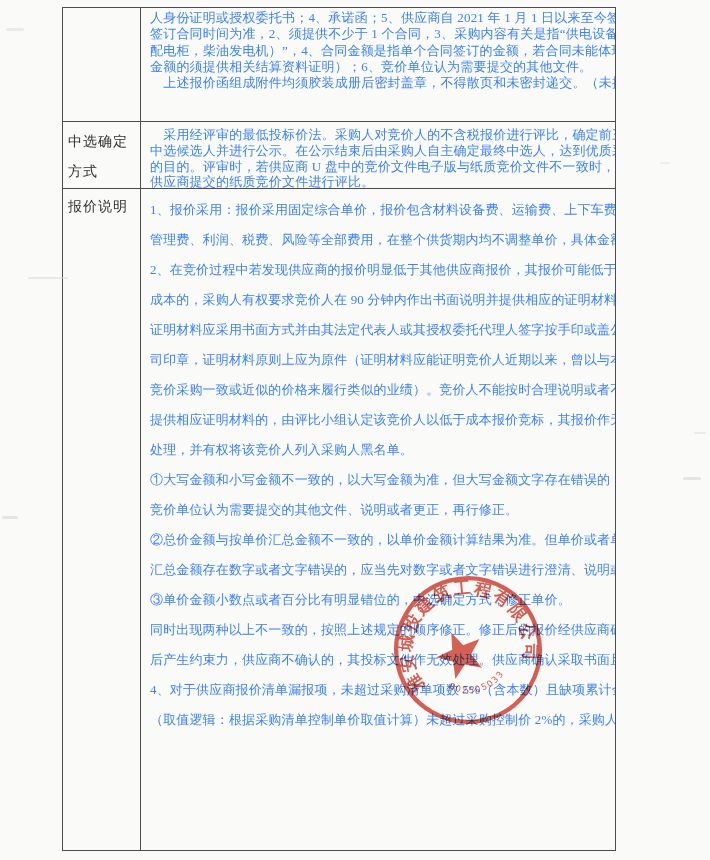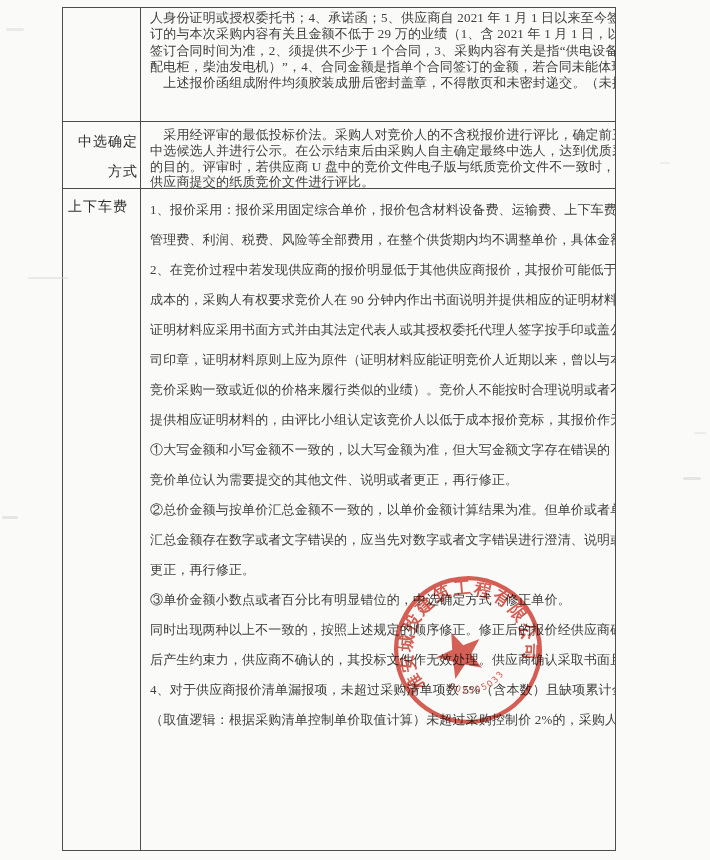--- a/index.html
+++ b/index.html
@@ -21,24 +21,24 @@
   .row + .row{border-top:1.6px solid #4d4d4d;}
   .row1{height:113px;}
   .row2{height:67px;}
   .row3{flex:1;min-height:0;}
   .cell{box-sizing:border-box;min-width:0;}
   .label-cell{
     width:78px;flex:0 0 78px;border-right:1.6px solid #4d4d4d;
     font-size:14px;letter-spacing:1px;color:#303030;
     padding:6px 2px 0 5px;
   }
-  .row2 .label-cell{line-height:30px;padding-top:5px;text-align:right;}
+  .row2 .label-cell{line-height:30px;padding-top:5px;}
   .row3 .label-cell{padding-top:9px;line-height:17px;}
   .content-cell{
-    flex:1;padding:2px 3px 0 9px;overflow:hidden;color:#404040;
+    flex:1;padding:2px 3px 0 9px;overflow:hidden;color:#3b82f6;
   }
   .tline{white-space:nowrap;font-size:13px;}
   .row1 .tline{line-height:16.3px;letter-spacing:0.2px;}
   .row2 .content-cell{padding-top:5px;}
   .row2 .tline{line-height:15.8px;letter-spacing:0.2px;}
   .row3 .content-cell{padding-top:6px;}
   .row3 .tline{line-height:30px;letter-spacing:0.15px;}
   
   .stamp{
     position:absolute;left:386px;top:568px;width:164px;height:164px;
@@ -51,53 +51,53 @@
 <body>
 
 <div class="page">
 
   <div class="doc-table">
 
     <div class="row row1">
       <div class="cell label-cell"></div>
       <div class="cell content-cell">
           <div class="tline">人身份证明或授权委托书；4、承诺函；5、供应商自 2021 年 1 月 1 日以来至今签</div>
-          <div class="tline">订的与本次采购内容有关且金额不低于 29 万的业绩（1、含 2021 年 1 月 1 日，以</div>
           <div class="tline">签订合同时间为准，2、须提供不少于 1 个合同，3、采购内容有关是指“供电设备（如</div>
           <div class="tline">配电柜，柴油发电机）”，4、合同金额是指单个合同签订的金额，若合同未能体现</div>
+          <div class="tline">金额的须提供相关结算资料证明）；6、竞价单位认为需要提交的其他文件。</div>
           <div class="tline">　上述报价函组成附件均须胶装成册后密封盖章，不得散页和未密封递交。（未按要</div>
         </div>
     </div>
 
     <div class="row row2">
       <div class="cell label-cell">中选确定方式</div>
       <div class="cell content-cell">
           <div class="tline">　采用经评审的最低投标价法。采购人对竞价人的不含税报价进行评比，确定前三名</div>
           <div class="tline">中选候选人并进行公示。在公示结束后由采购人自主确定最终中选人，达到优质采购</div>
           <div class="tline">的目的。评审时，若供应商 U 盘中的竞价文件电子版与纸质竞价文件不一致时，按照</div>
           <div class="tline">供应商提交的纸质竞价文件进行评比。</div>
         </div>
     </div>
 
     <div class="row row3">
-      <div class="cell label-cell">上下车费</div>
+      <div class="cell label-cell">报价说明</div>
       <div class="cell content-cell">
           <div class="tline">1、报价采用：报价采用固定综合单价，报价包含材料设备费、运输费、上下车费、</div>
           <div class="tline">管理费、利润、税费、风险等全部费用，在整个供货期内均不调整单价，具体金额以</div>
           <div class="tline">2、在竞价过程中若发现供应商的报价明显低于其他供应商报价，其报价可能低于其</div>
           <div class="tline">成本的，采购人有权要求竞价人在 90 分钟内作出书面说明并提供相应的证明材料，</div>
           <div class="tline">证明材料应采用书面方式并由其法定代表人或其授权委托代理人签字按手印或盖公</div>
           <div class="tline">司印章，证明材料原则上应为原件（证明材料应能证明竞价人近期以来，曾以与本次</div>
           <div class="tline">竞价采购一致或近似的价格来履行类似的业绩）。竞价人不能按时合理说明或者不能</div>
           <div class="tline">提供相应证明材料的，由评比小组认定该竞价人以低于成本报价竞标，其报价作无效</div>
+          <div class="tline">处理，并有权将该竞价人列入采购人黑名单。</div>
           <div class="tline">①大写金额和小写金额不一致的，以大写金额为准，但大写金额文字存在错误的，应</div>
           <div class="tline">竞价单位认为需要提交的其他文件、说明或者更正，再行修正。</div>
           <div class="tline">②总价金额与按单价汇总金额不一致的，以单价金额计算结果为准。但单价或者单价</div>
           <div class="tline">汇总金额存在数字或者文字错误的，应当先对数字或者文字错误进行澄清、说明或者</div>
-          <div class="tline">更正，再行修正。</div>
           <div class="tline">③单价金额小数点或者百分比有明显错位的，中选确定方式，修正单价。</div>
           <div class="tline">同时出现两种以上不一致的，按照上述规定的顺序修正。修正后的报价经供应商确认</div>
           <div class="tline">后产生约束力，供应商不确认的，其投标文件作无效处理。供应商确认采取书面且加</div>
           <div class="tline">4、对于供应商报价清单漏报项，未超过采购清单项数 5%（含本数）且缺项累计金额</div>
           <div class="tline">（取值逻辑：根据采购清单控制单价取值计算）未超过采购控制价 2%的，采购人视</div>
         </div>
     </div>
 
   </div>
 

